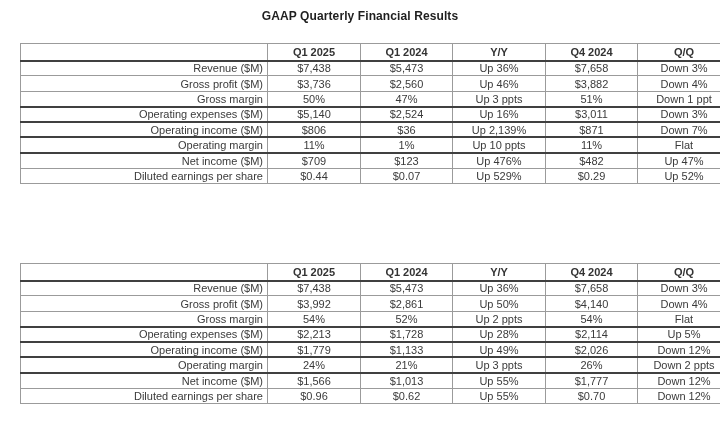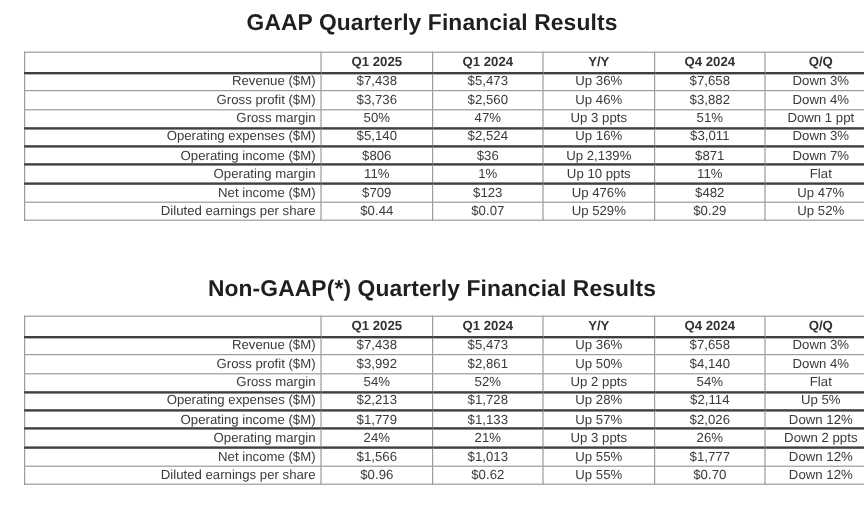--- a/index.html
+++ b/index.html
@@ -22,21 +22,21 @@
   .page {
     position: relative;
     width: 720px;
     height: 424px;
   }
   .table-title {
     position: absolute;
     left: 0;
     width: 720px;
     text-align: center;
-    font-size: 19px;
+    font-size: 12px;
     font-weight: 700;
     color: var(--title, #1f1f1f);
     letter-spacing: 0.1px;
   }
   #title-gaap { top: 9px; }
   #title-nongaap { top: 231px; }
 
   table.fin {
     position: absolute;
     left: 20px;
@@ -162,21 +162,20 @@
           <td class="label">Diluted earnings per share</td>
           <td>$0.44</td>
           <td>$0.07</td>
           <td>Up 529%</td>
           <td>$0.29</td>
           <td>Up 52%</td>
         </tr>
       </tbody>
   </table>
 
-  <div class="table-title" id="title-nongaap">Non-GAAP(*) Quarterly Financial Results</div>
 
   <table class="fin" id="table-nongaap">
     <colgroup>
       <col style="width:247px">
         <col style="width:93px">
         <col style="width:92px">
       <col style="width:93px">
         <col style="width:92px">
         <col style="width:93px">
     </colgroup>
@@ -220,21 +219,21 @@
           <td>$2,213</td>
           <td>$1,728</td>
           <td>Up 28%</td>
           <td>$2,114</td>
           <td>Up 5%</td>
         </tr>
         <tr class="section-start">
           <td class="label">Operating income ($M)</td>
           <td>$1,779</td>
           <td>$1,133</td>
-          <td>Up 57%</td>
+          <td>Up 49%</td>
           <td>$2,026</td>
           <td>Down 12%</td>
         </tr>
         <tr class="section-start">
           <td class="label">Operating margin</td>
           <td>24%</td>
           <td>21%</td>
           <td>Up 3 ppts</td>
           <td>26%</td>
           <td>Down 2 ppts</td>

